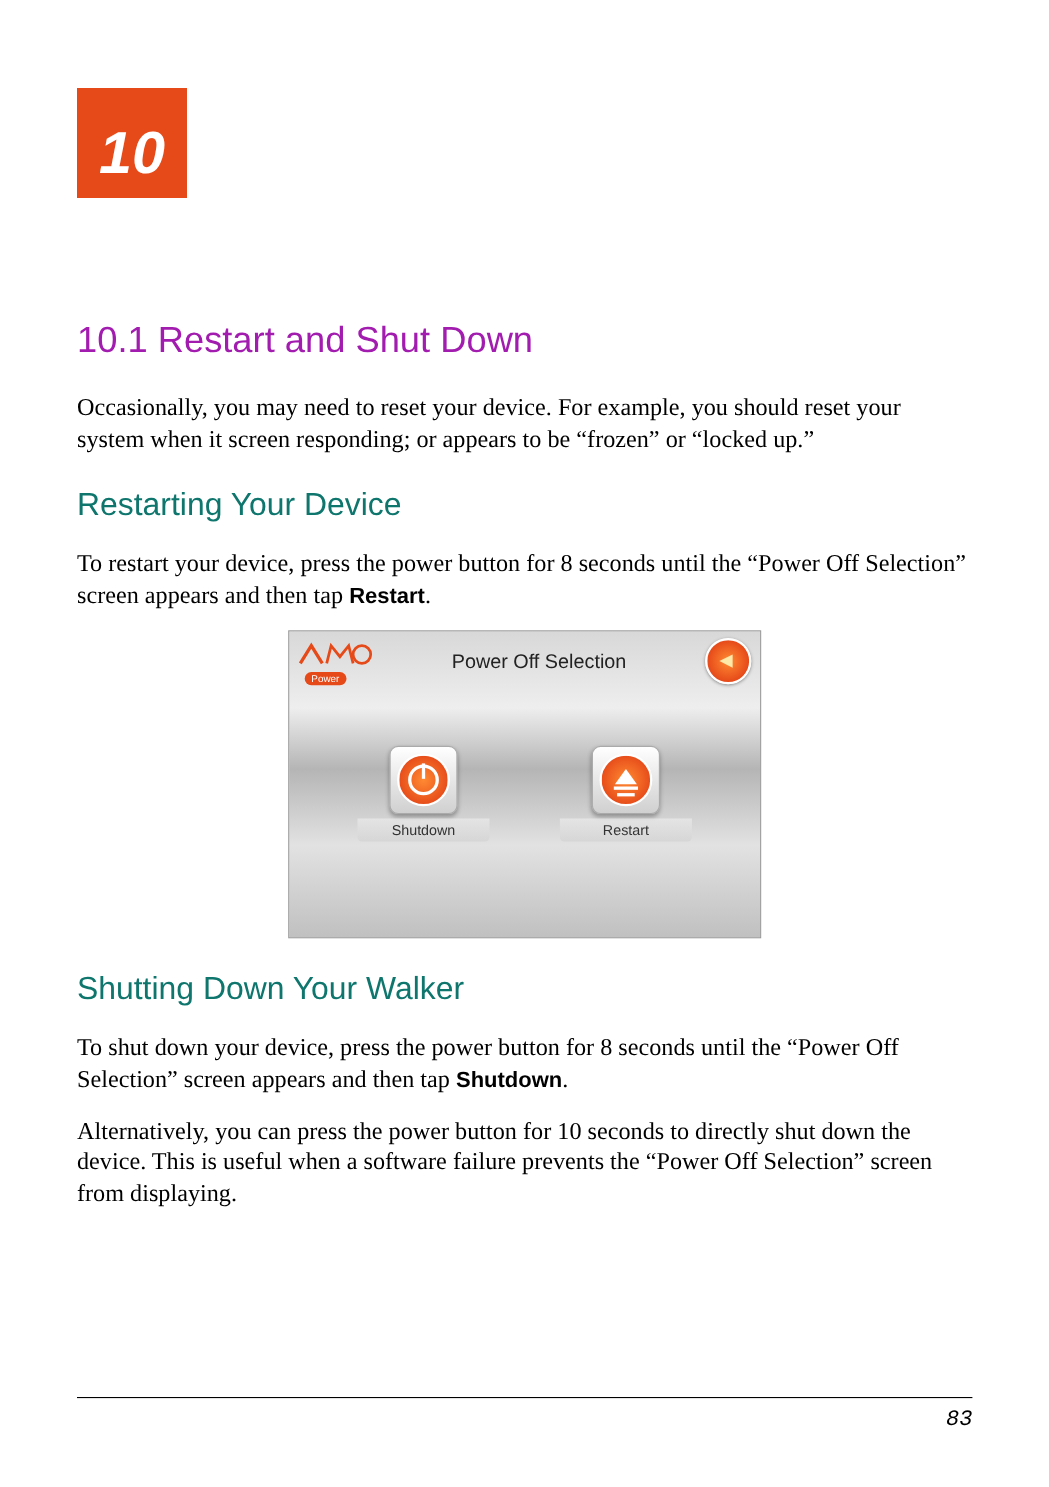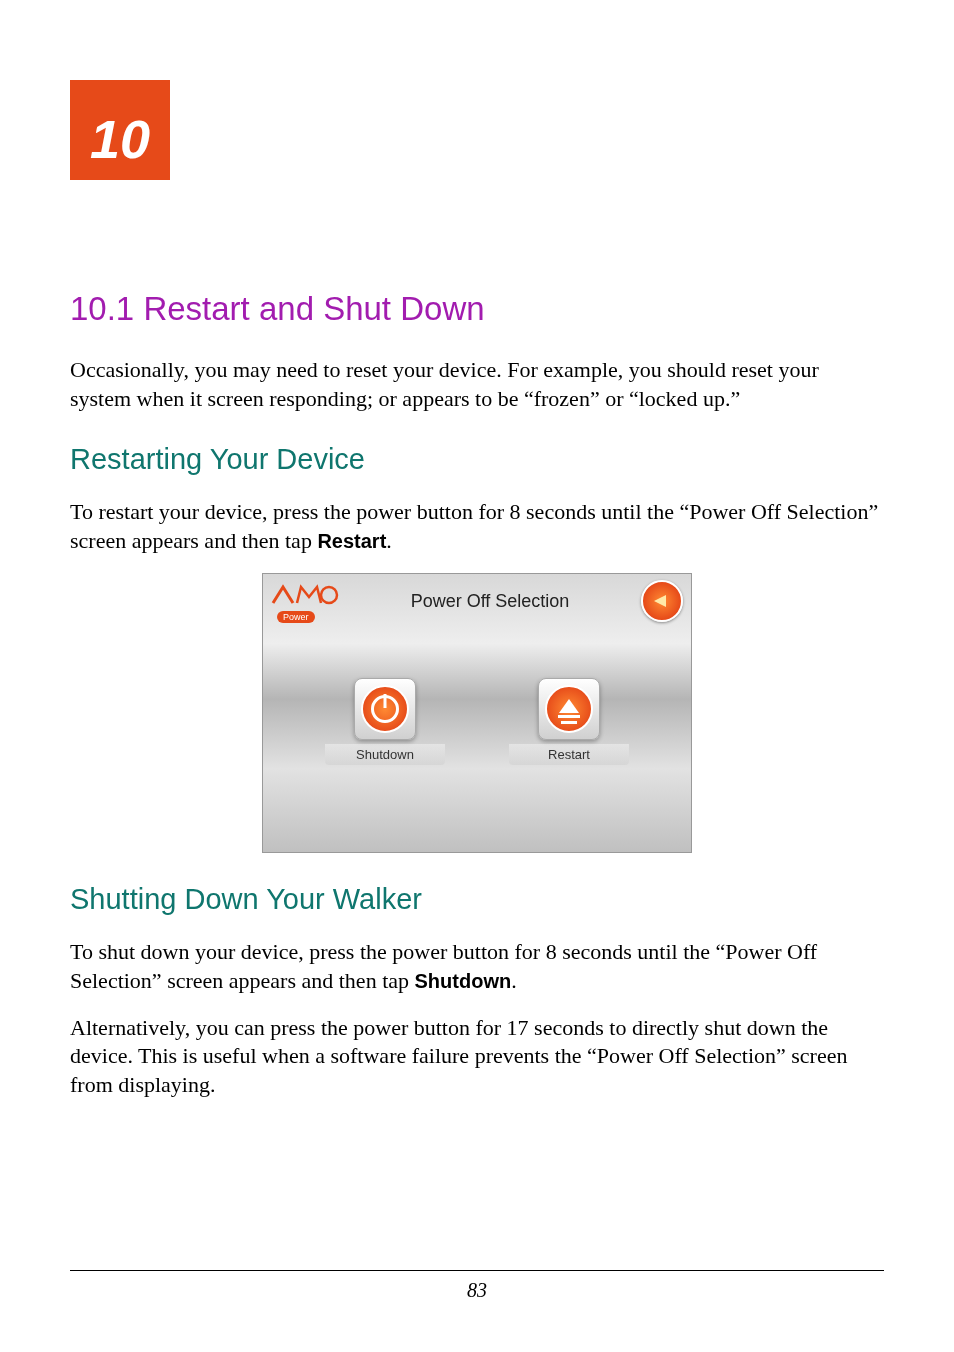--- a/index.html
+++ b/index.html
@@ -218,24 +218,24 @@
       position: absolute;
       bottom: 50px;
       left: 70px;
       right: 70px;
     }
     .footer-line {
       border-top: 1px solid #000;
       margin-bottom: 8px;
     }
     .page-number {
-      font-family: Liberation Serif, serif;
+      font-family: Liberation Mono, monospace;
       font-style: italic;
       font-size: 20px;
-      text-align: center;
+      text-align: right;
     }
   </style>
 </head>
 <body>
 
 <div class="chapter-header">
   <div class="chapter-badge">10</div>
 </div>
 
 <h2 class="section-heading">10.1  Restart and Shut Down</h2>
@@ -284,18 +284,18 @@
     </div>
   </div>
 </div>
 
 <h3 class="subsection-heading">Shutting Down Your Walker</h3>
 
 <p class="body-text">
   <span>To shut down your device, press the power button for 8 seconds until the “Power Off Selection” screen appears and then tap </span><span class="bold-inline">Shutdown</span><span>.</span>
 </p>
 
-<p class="body-text">Alternatively, you can press the power button for 17 seconds to directly shut down the device. This is useful when a software failure prevents the “Power Off Selection” screen from displaying.</p>
+<p class="body-text">Alternatively, you can press the power button for 10 seconds to directly shut down the device. This is useful when a software failure prevents the “Power Off Selection” screen from displaying.</p>
 
 <div class="footer">
   <div class="footer-line"></div>
   <div class="page-number">83</div>
 </div>
 
 </body></html>

